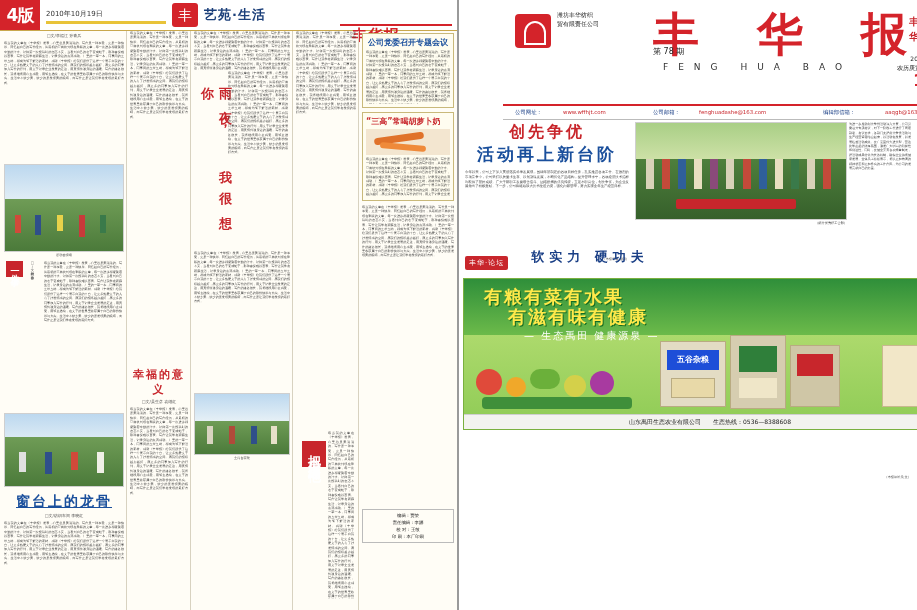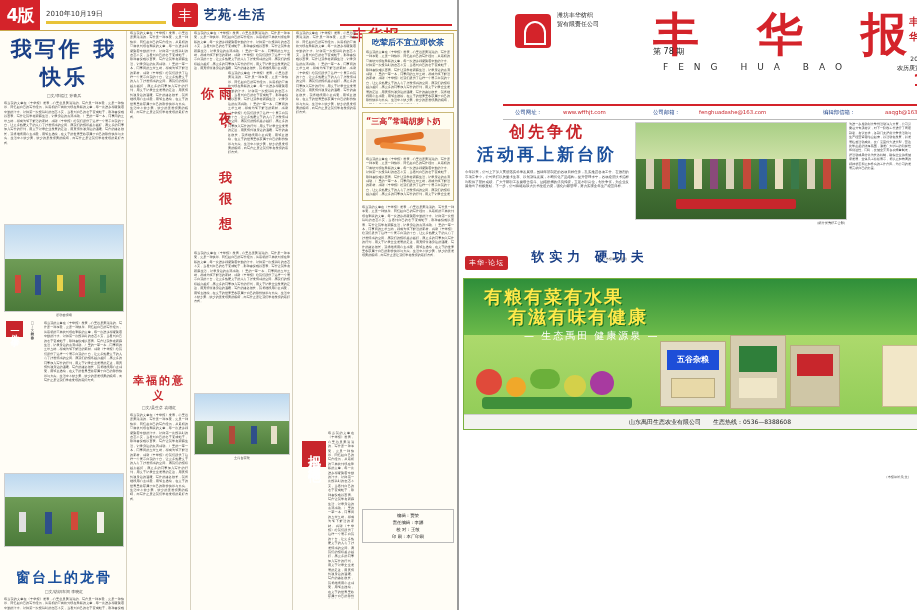--- a/index.html
+++ b/index.html
@@ -74,21 +74,20 @@
       <div class="l-dateline"></div>
       <div class="l-logo">丰</div>
       <div class="l-section">艺苑·生活</div>
       <div class="l-paper">丰华报</div>
       <div class="l-rule"></div>
     </div>
 
     <div class="l-body">
 
       <div class="col" style="left:4px;width:120px;">
-        <div class="hl-main" style="margin-top:4px;">我写作  我快乐</div>
         <div class="byline">□文/李福江  孙青兵</div>
         <div class="tiny" style="height:120px;overflow:hidden;">每当我的文章在《丰华报》发表，心里总是美滋滋的。写作是一种享受，更是一种快乐。回忆起自己的写作经历，从最初的豆腐块到现在整版的文章，每一次进步都凝聚着辛勤的汗水。记得第一次投稿时的忐忑不安，当看到自己的名字变成铅字，那种喜悦难以言表。写作让我学会观察生活，记录身边的点滴感动。厂里的一草一木，同事间的互帮互助，都成为笔下鲜活的素材。感谢《丰华报》给我们提供了这样一个展示自我的平台，让更多热爱文字的人有了抒发情感的空间。愿我们的报纸越办越好，愿更多的同事加入写作的行列，用文字记录企业发展的足迹，用真情传递身边的温暖。写作的路还很长，我将继续用心去感受，用笔去描绘，在文字的世界里收获属于自己的那份快乐与充实。生活中不缺少美，缺少的是发现美的眼睛，而写作正是让我们学会发现的最好方式。</div>
         <div class="photo" style="height:86px;margin-top:3px;">
           <div class="sky"></div>
             <div class="ground"></div>
           <div style="position:absolute;left:10px;bottom:18px;width:6px;height:18px;background:#d14a3a;"></div>
           <div style="position:absolute;left:30px;bottom:16px;width:6px;height:20px;background:#2f4f8a;"></div>
           <div style="position:absolute;left:52px;bottom:20px;width:6px;height:16px;background:#e8d24a;"></div>
           <div style="position:absolute;left:74px;bottom:14px;width:6px;height:22px;background:#c83a3a;"></div>
           <div style="position:absolute;left:95px;bottom:18px;width:6px;height:18px;background:#3a7a4a;"></div>
@@ -102,30 +101,30 @@
         </div>
 
         <div class="photo" style="height:72px;margin-top:2px;">
           <div class="sky"></div>
             <div class="ground" style="height:68%;"></div>
           <div style="position:absolute;left:14px;bottom:14px;width:7px;height:20px;background:#e0e0e0;"></div>
           <div style="position:absolute;left:40px;bottom:12px;width:7px;height:22px;background:#2f4f8a;"></div>
           <div style="position:absolute;left:66px;bottom:16px;width:7px;height:18px;background:#d14a3a;"></div>
           <div style="position:absolute;left:92px;bottom:13px;width:7px;height:21px;background:#f0efe6;"></div>
         </div>
-        <div class="hl-blue" style="margin-top:22px;">窗台上的龙骨</div>
+        <div class="hl-blue" style="margin-top:6px;text-decoration:underline;">窗台上的龙骨</div>
         <div class="byline">□文/纺织车间 李晓红</div>
         <div class="tiny" style="height:110px;overflow:hidden;">每当我的文章在《丰华报》发表，心里总是美滋滋的。写作是一种享受，更是一种快乐。回忆起自己的写作经历，从最初的豆腐块到现在整版的文章，每一次进步都凝聚着辛勤的汗水。记得第一次投稿时的忐忑不安，当看到自己的名字变成铅字，那种喜悦难以言表。写作让我学会观察生活，记录身边的点滴感动。厂里的一草一木，同事间的互帮互助，都成为笔下鲜活的素材。感谢《丰华报》给我们提供了这样一个展示自我的平台，让更多热爱文字的人有了抒发情感的空间。愿我们的报纸越办越好，愿更多的同事加入写作的行列，用文字记录企业发展的足迹，用真情传递身边的温暖。写作的路还很长，我将继续用心去感受，用笔去描绘，在文字的世界里收获属于自己的那份快乐与充实。生活中不缺少美，缺少的是发现美的眼睛，而写作正是让我们学会发现的最好方式。</div>
       </div>
 
       <div class="vrule" style="left:126px;"></div>
 
       <div class="col" style="left:130px;width:58px;">
         <div class="tiny" style="height:320px;overflow:hidden;">每当我的文章在《丰华报》发表，心里总是美滋滋的。写作是一种享受，更是一种快乐。回忆起自己的写作经历，从最初的豆腐块到现在整版的文章，每一次进步都凝聚着辛勤的汗水。记得第一次投稿时的忐忑不安，当看到自己的名字变成铅字，那种喜悦难以言表。写作让我学会观察生活，记录身边的点滴感动。厂里的一草一木，同事间的互帮互助，都成为笔下鲜活的素材。感谢《丰华报》给我们提供了这样一个展示自我的平台，让更多热爱文字的人有了抒发情感的空间。愿我们的报纸越办越好，愿更多的同事加入写作的行列，用文字记录企业发展的足迹，用真情传递身边的温暖。写作的路还很长，我将继续用心去感受，用笔去描绘，在文字的世界里收获属于自己的那份快乐与充实。生活中不缺少美，缺少的是发现美的眼睛，而写作正是让我们学会发现的最好方式。</div>
-        <div class="hl-red" style="font-size:11px;margin-top:22px;">幸福的意义</div>
+        <div class="hl-red" style="font-size:11px;margin-top:16px;">幸福的意义</div>
         <div class="byline">□文/吴生彦  袁继红</div>
         <div class="tiny" style="height:200px;overflow:hidden;">每当我的文章在《丰华报》发表，心里总是美滋滋的。写作是一种享受，更是一种快乐。回忆起自己的写作经历，从最初的豆腐块到现在整版的文章，每一次进步都凝聚着辛勤的汗水。记得第一次投稿时的忐忑不安，当看到自己的名字变成铅字，那种喜悦难以言表。写作让我学会观察生活，记录身边的点滴感动。厂里的一草一木，同事间的互帮互助，都成为笔下鲜活的素材。感谢《丰华报》给我们提供了这样一个展示自我的平台，让更多热爱文字的人有了抒发情感的空间。愿我们的报纸越办越好，愿更多的同事加入写作的行列，用文字记录企业发展的足迹，用真情传递身边的温暖。写作的路还很长，我将继续用心去感受，用笔去描绘，在文字的世界里收获属于自己的那份快乐与充实。生活中不缺少美，缺少的是发现美的眼睛，而写作正是让我们学会发现的最好方式。</div>
       </div>
 
       <div class="vrule" style="left:190px;"></div>
 
       <div class="col" style="left:194px;width:96px;">
         <div class="tiny" style="height:40px;overflow:hidden;">每当我的文章在《丰华报》发表，心里总是美滋滋的。写作是一种享受，更是一种快乐。回忆起自己的写作经历，从最初的豆腐块到现在整版的文章，每一次进步都凝聚着辛勤的汗水。记得第一次投稿时的忐忑不安，当看到自己的名字变成铅字，那种喜悦难以言表。写作让我学会观察生活，记录身边的点滴感动。厂里的一草一木，同事间的互帮互助，都成为笔下鲜活的素材。感谢《丰华报》给我们提供了这样一个展示自我的平台，让更多热爱文字的人有了抒发情感的空间。愿我们的报纸越办越好，愿更多的同事加入写作的行列，用文字记录企业发展的足迹，用真情传递身边的温暖。写作的路还很长，我将继续用心去感受，用笔去描绘，在文字的世界里收获属于自己的那份快乐与充实。生活中不缺少美，缺少的是发现美的眼睛，而写作正是让我们学会发现的最好方式。</div>
         <div style="position:relative;height:180px;">
           <div class="vtitle" style="position:absolute;left:4px;top:6px;height:150px;color:#c8262c;">雨 夜 ， 我 很 想 你</div>
@@ -150,21 +149,21 @@
         <div style="position:relative;height:170px;">
           <div style="position:absolute;left:6px;top:10px;background:#c8262c;color:#fff;writing-mode:vertical-rl;text-orientation:upright;font-size:13px;font-weight:bold;letter-spacing:3px;padding:4px 3px;">把自信递给他</div>
           <div class="tiny" style="position:absolute;left:32px;top:0;width:26px;height:168px;overflow:hidden;">每当我的文章在《丰华报》发表，心里总是美滋滋的。写作是一种享受，更是一种快乐。回忆起自己的写作经历，从最初的豆腐块到现在整版的文章，每一次进步都凝聚着辛勤的汗水。记得第一次投稿时的忐忑不安，当看到自己的名字变成铅字，那种喜悦难以言表。写作让我学会观察生活，记录身边的点滴感动。厂里的一草一木，同事间的互帮互助，都成为笔下鲜活的素材。感谢《丰华报》给我们提供了这样一个展示自我的平台，让更多热爱文字的人有了抒发情感的空间。愿我们的报纸越办越好，愿更多的同事加入写作的行列，用文字记录企业发展的足迹，用真情传递身边的温暖。写作的路还很长，我将继续用心去感受，用笔去描绘，在文字的世界里收获属于自己的那份快乐与充实。生活中不缺少美，缺少的是发现美的眼睛，而写作正是让我们学会发现的最好方式。</div>
         </div>
       </div>
 
       <div class="vrule" style="left:358px;"></div>
 
       <div class="col" style="left:362px;width:92px;">
         <div class="boxed" style="margin-top:2px;padding:3px;">
-          <div style="font-size:8px;font-weight:bold;color:#1a4f9c;text-align:center;line-height:11px;">吃荤后不宜立即饮茶</div>
+          <div style="font-size:8px;font-weight:bold;color:#1a4f9c;text-align:center;line-height:11px;">公司党委召开专题会议</div>
           <div class="tiny" style="height:54px;overflow:hidden;margin-top:2px;">每当我的文章在《丰华报》发表，心里总是美滋滋的。写作是一种享受，更是一种快乐。回忆起自己的写作经历，从最初的豆腐块到现在整版的文章，每一次进步都凝聚着辛勤的汗水。记得第一次投稿时的忐忑不安，当看到自己的名字变成铅字，那种喜悦难以言表。写作让我学会观察生活，记录身边的点滴感动。厂里的一草一木，同事间的互帮互助，都成为笔下鲜活的素材。感谢《丰华报》给我们提供了这样一个展示自我的平台，让更多热爱文字的人有了抒发情感的空间。愿我们的报纸越办越好，愿更多的同事加入写作的行列，用文字记录企业发展的足迹，用真情传递身边的温暖。写作的路还很长，我将继续用心去感受，用笔去描绘，在文字的世界里收获属于自己的那份快乐与充实。生活中不缺少美，缺少的是发现美的眼睛，而写作正是让我们学会发现的最好方式。</div>
         </div>
         <div class="boxed" style="margin-top:4px;padding:3px;">
           <div style="font-size:8px;font-weight:bold;color:#c8262c;line-height:11px;">“三高”常喝胡萝卜奶</div>
           <div style="height:26px;margin:2px 0;background:#f3e6d0;position:relative;overflow:hidden;">
             <div style="position:absolute;left:8px;top:6px;width:50px;height:7px;background:#e0722a;border-radius:4px;transform:rotate(-8deg);"></div>
             <div style="position:absolute;left:14px;top:15px;width:46px;height:6px;background:#ef8a3a;border-radius:4px;transform:rotate(5deg);"></div>
           </div>
           <div class="tiny" style="height:40px;overflow:hidden;">每当我的文章在《丰华报》发表，心里总是美滋滋的。写作是一种享受，更是一种快乐。回忆起自己的写作经历，从最初的豆腐块到现在整版的文章，每一次进步都凝聚着辛勤的汗水。记得第一次投稿时的忐忑不安，当看到自己的名字变成铅字，那种喜悦难以言表。写作让我学会观察生活，记录身边的点滴感动。厂里的一草一木，同事间的互帮互助，都成为笔下鲜活的素材。感谢《丰华报》给我们提供了这样一个展示自我的平台，让更多热爱文字的人有了抒发情感的空间。愿我们的报纸越办越好，愿更多的同事加入写作的行列，用文字记录企业发展的足迹，用真情传递身边的温暖。写作的路还很长，我将继续用心去感受，用笔去描绘，在文字的世界里收获属于自己的那份快乐与充实。生活中不缺少美，缺少的是发现美的眼睛，而写作正是让我们学会发现的最好方式。</div>
         </div>

